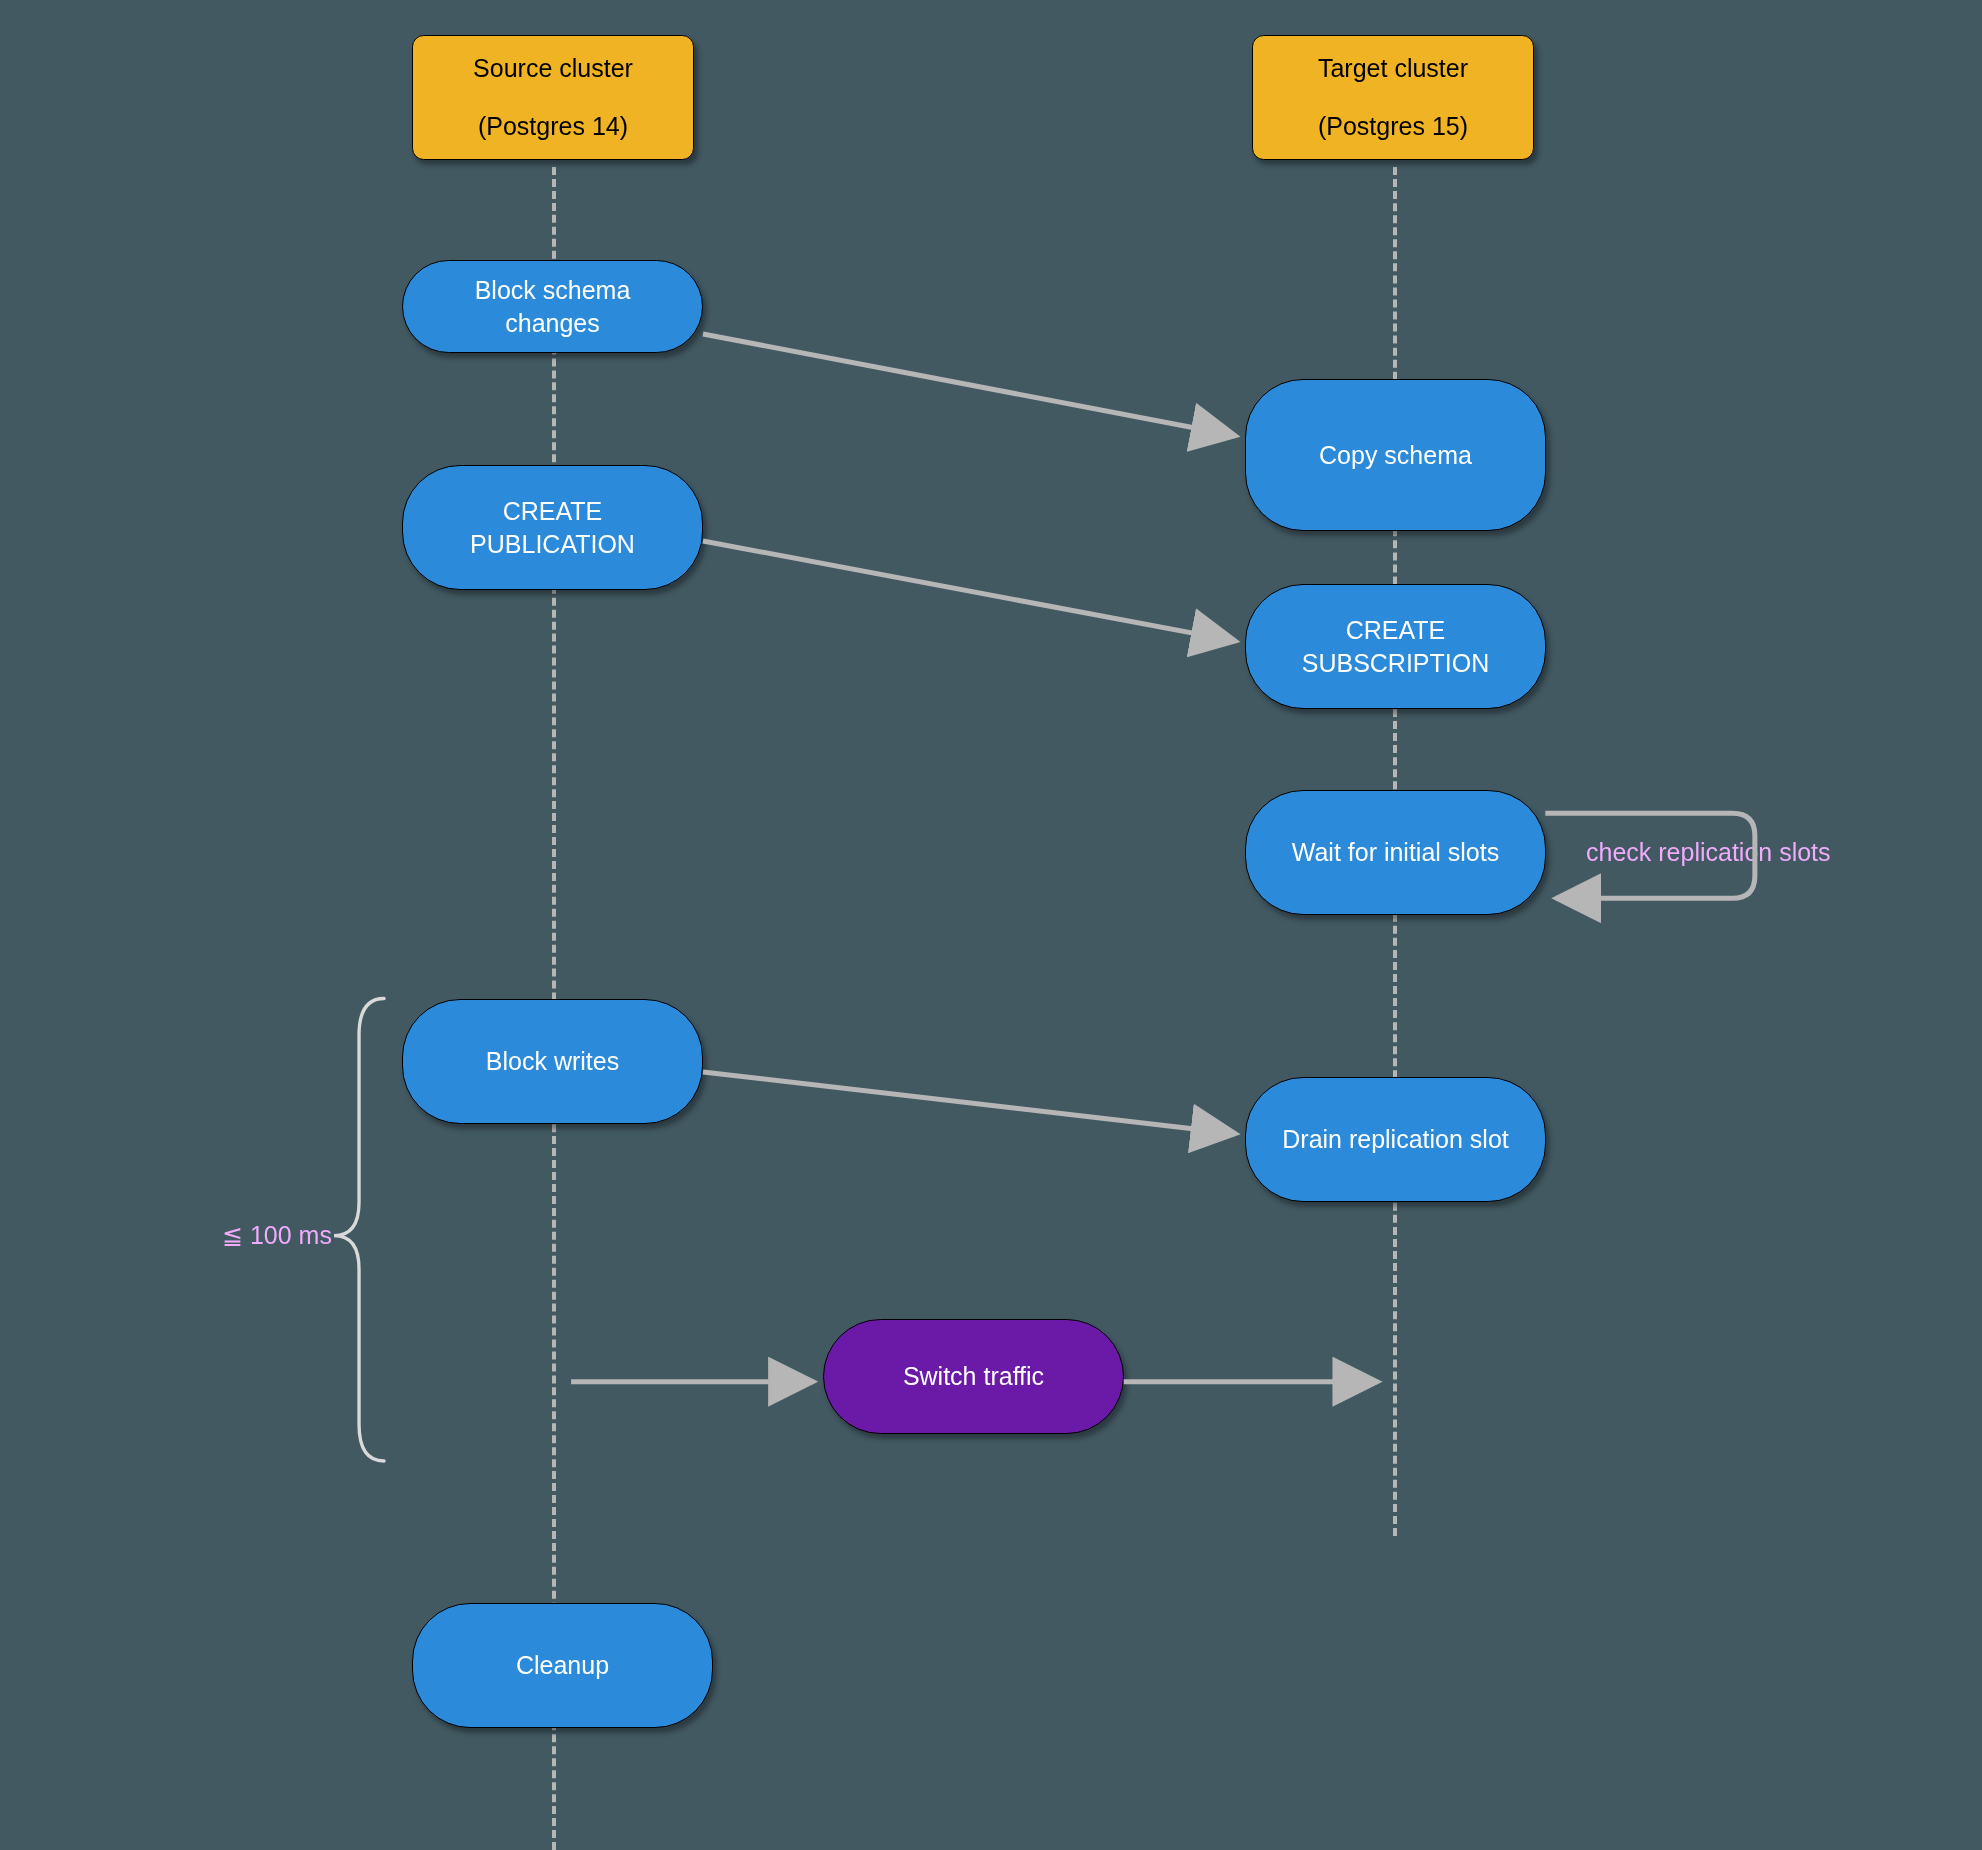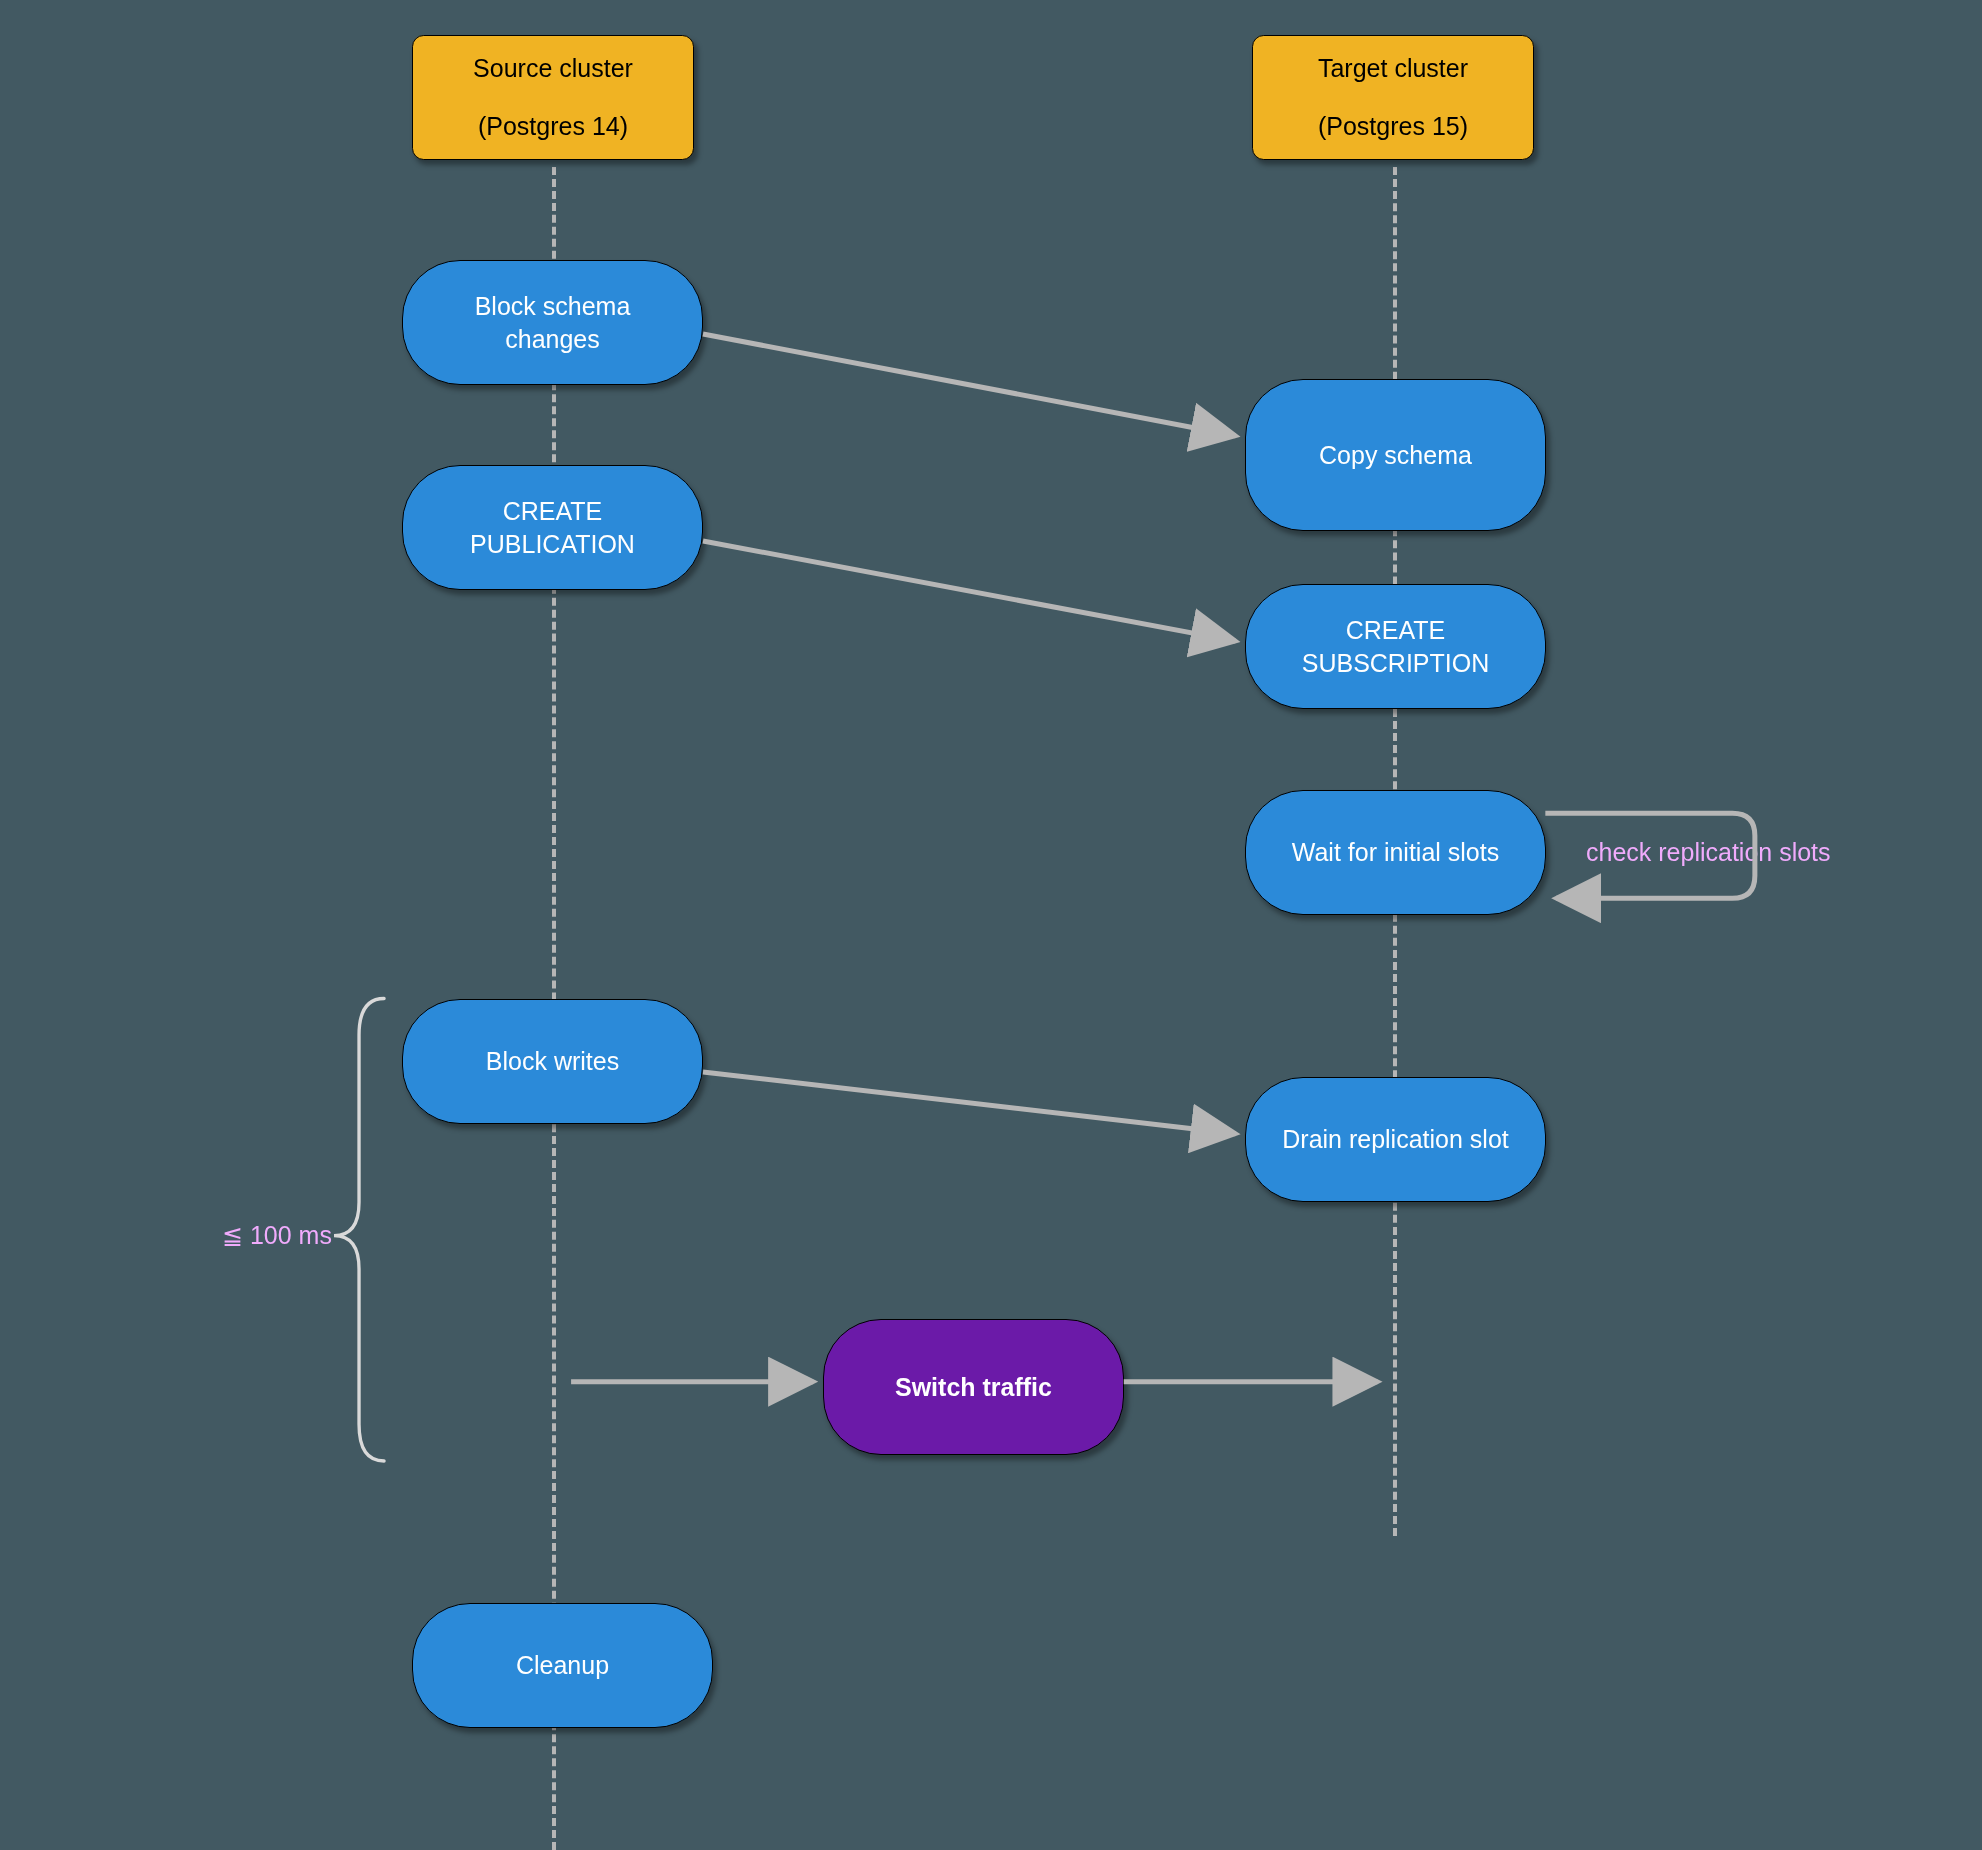--- a/index.html
+++ b/index.html
@@ -83,21 +83,21 @@
 
 <div class="header-box" style="left: 412px; top: 35px; width: 282px; height: 125px;">
   <span>Source cluster</span>
   <span>(Postgres 14)</span>
 </div>
 <div class="header-box" style="left: 1252px; top: 35px; width: 282px; height: 125px;">
   <span>Target cluster</span>
   <span>(Postgres 15)</span>
 </div>
 
-<div class="node blue" style="left: 402px; top: 260px; width: 301px; height: 125px;">
+<div class="node blue" style="left: 402px; top: 260px; width: 301px; height: 93px;">
   <span>Block schema</span>
   <span>changes</span>
 </div>
 
 <div class="node blue" style="left: 1245px; top: 379px; width: 301px; height: 152px;">
   <span>Copy schema</span>
 </div>
 
 <div class="node blue" style="left: 402px; top: 465px; width: 301px; height: 125px;">
   <span>CREATE</span>
@@ -114,21 +114,21 @@
 </div>
 
 <div class="node blue" style="left: 402px; top: 999px; width: 301px; height: 125px;">
   <span>Block writes</span>
 </div>
 
 <div class="node blue" style="left: 1245px; top: 1077px; width: 301px; height: 125px;">
   <span>Drain replication slot</span>
 </div>
 
-<div class="node purple" style="left: 823px; top: 1319px; width: 301px; height: 136px; font-weight: bold;">
+<div class="node purple" style="left: 823px; top: 1319px; width: 301px; height: 115px;">
   <span>Switch traffic</span>
 </div>
 
 <div class="node blue" style="left: 412px; top: 1603px; width: 301px; height: 125px; text-align: right;">
   <span>Cleanup</span>
 </div>
 
 <div class="label" style="left: 175px; top: 1221px; margin-left: 47px;">≦ 100 ms</div>
 <div class="label" style="left: 1586px; top: 838px;">check replication slots</div>
 

